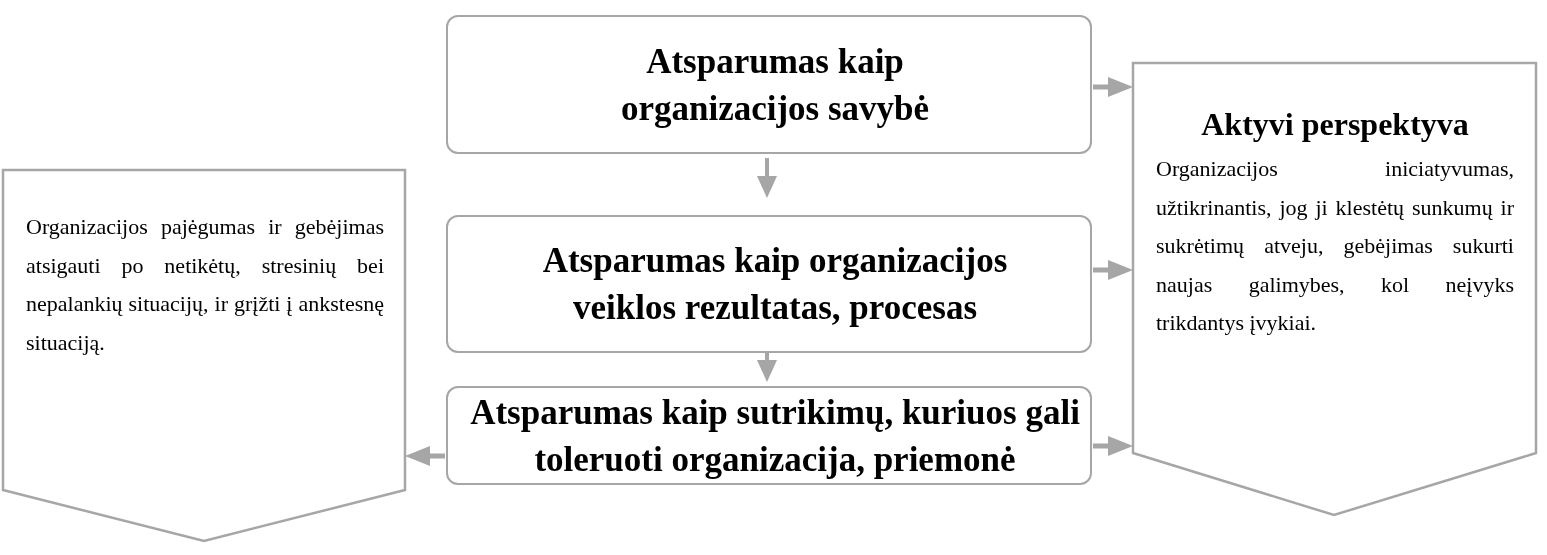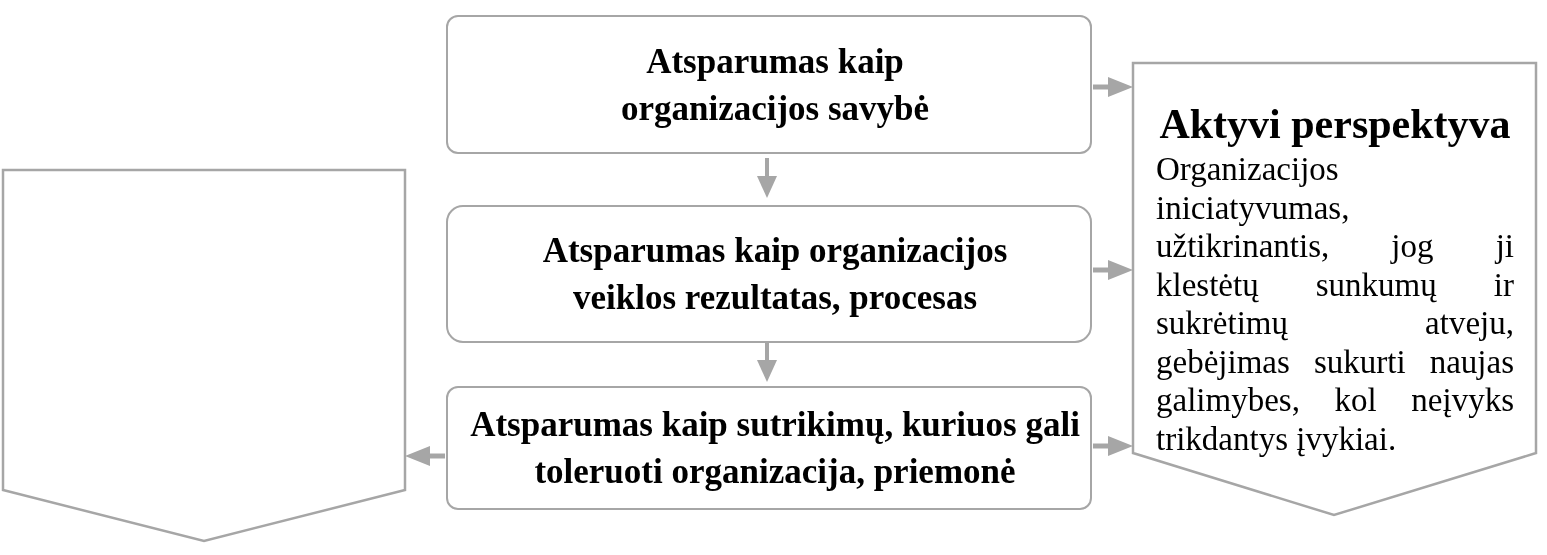--- a/index.html
+++ b/index.html
@@ -4,22 +4,22 @@
 <style>
   html, body { margin: 0; padding: 0; background: #ffffff; }
   body { width: 1547px; height: 555px; position: relative; overflow: hidden;
          font-family: "Liberation Serif", "DejaVu Serif", serif; color: #000; }
   svg.lines { position: absolute; left: 0; top: 0; }
   .box { position: absolute; box-sizing: border-box; border: 2.5px solid #a6a6a6;
          border-radius: 12px; background: #fff; display: flex; align-items: center;
          justify-content: center; text-align: center; font-weight: bold;
          font-size: 35px; line-height: 47px; padding-left: 12px; }
   .panel { position: absolute; box-sizing: border-box; }
-  .panel h2 { margin: 0; text-align: center; font-size: 42px; font-weight: bold; line-height: 40px; }
-  .panel p { margin: 6px 0 0 0; font-size: 33px; line-height: 38.5px; text-align: justify;
+  .panel h2 { margin: 0; text-align: center; font-size: 32px; font-weight: bold; line-height: 40px; }
+  .panel p { margin: 6px 0 0 0; font-size: 22px; line-height: 38.5px; text-align: justify;
              hyphens: manual; }
 </style>
 </head>
 <body>
 
 <svg class="lines" width="1547" height="555">
 
   <polygon points="3,170 405,170 405,490 204,541 3,490" fill="#fff" stroke="#a6a6a6" stroke-width="2.5"></polygon>
 
   <polygon points="1133,63 1536,63 1536,453 1334,515 1133,453" fill="#fff" stroke="#a6a6a6" stroke-width="2.5"></polygon>
@@ -49,27 +49,28 @@
   <g>
     <line x1="445" y1="456" x2="425" y2="456" stroke="#a6a6a6" stroke-width="5"></line>
     <polygon points="430,446 405,456 430,466" fill="#a6a6a6"></polygon>
   </g>
 </svg>
 
 <div class="box" style="left:446px; top:15px; width:646px; height:139px;">
   <span style="display:block; width:360px;">Atsparumas kaip organizacijos savybė</span>
 </div>
 
-<div class="box" style="left:446px; top:205px; width:646px; height:138px;border-radius:17px;">
+<div class="box" style="left:446px; top:215px; width:646px; height:138px;">
   <span style="display:block; width:560px;">Atsparumas kaip organizacijos veiklos rezultatas, procesas</span>
 </div>
 
-<div class="box" style="left:446px; top:386px; width:646px; height:124px;">
+<div class="box" style="left:446px; top:386px; width:646px; height:99px;">
   <span style="display:block; width:610px;">Atsparumas kaip sutrikimų, kuriuos gali toleruoti organizacija, priemonė</span>
 </div>
 
 <div class="panel" style="left:26px; top:202px; width:358px;">
+  <p>Organizacijos pajėgumas ir gebėjimas atsigauti po netikėtų, stresinių bei nepalankių situacijų, ir grįžti į ankstesnę situaciją.</p>
 </div>
 
 <div class="panel" style="left:1156px; top:104px; width:358px;">
   <h2>Aktyvi perspektyva</h2>
   <p>Organizacijos iniciatyvumas, užtikrinantis, jog ji klestėtų sunkumų ir sukrėtimų atveju, gebėjimas sukurti naujas galimybes, kol neįvyks trikdantys įvykiai.</p>
 </div>
 
 </body></html>

